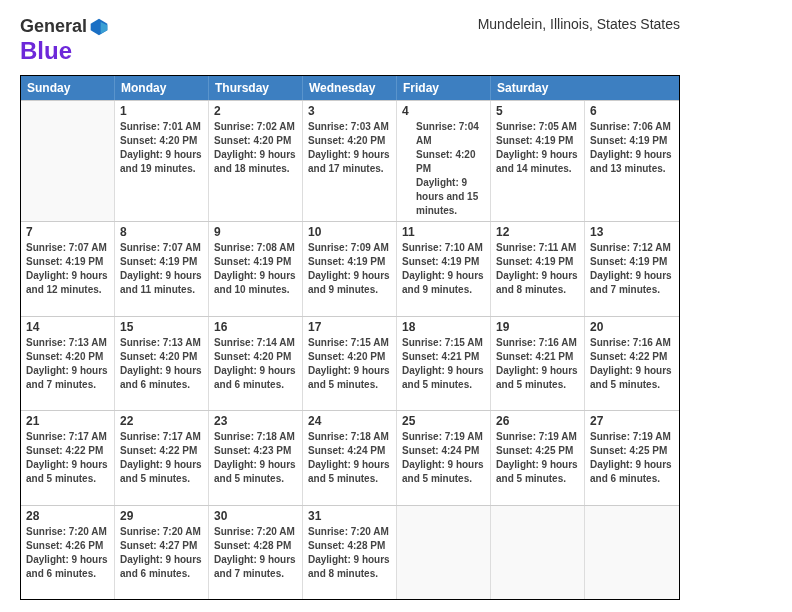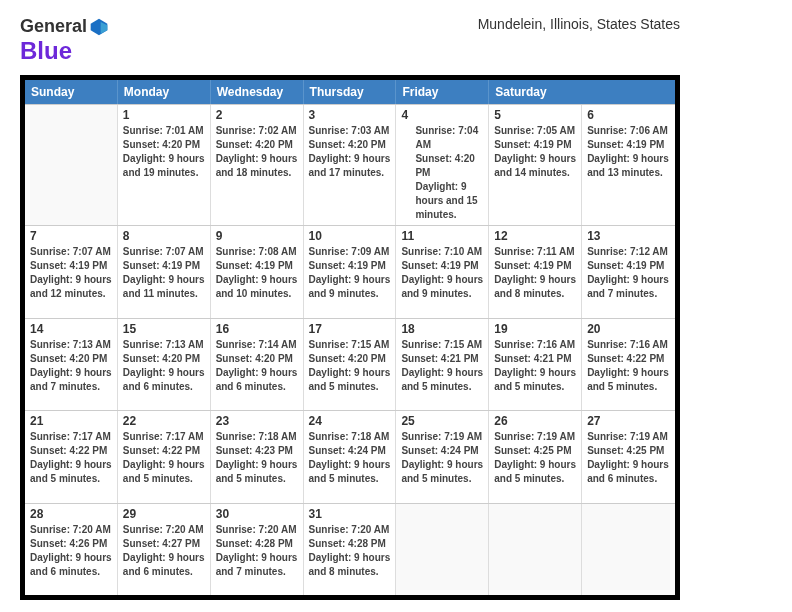--- a/index.html
+++ b/index.html
@@ -57,21 +57,21 @@
       line-height: 1.1;
     }
     .location {
       font-size: 14px;
       color: #333;
     }
     .calendar {
       flex: 1;
       display: flex;
       flex-direction: column;
-      border: 5px solid #000000;
+      border: 1px solid #000000;
     }
     .cal-header-row {
       display: grid;
       grid-template-columns: repeat(7, 1fr);
       background: #3d7fc1;
     }
     .cal-header-cell {
       color: #fff;
       font-size: 12px;
       font-weight: bold;
@@ -131,22 +131,22 @@
     </div>
     <div class="title-block">
       <div class="location">Mundelein, Illinois, States States</div>
     </div>
   </div>
 
   <div class="calendar">
     <div class="cal-header-row">
       <div class="cal-header-cell">Sunday</div>
       <div class="cal-header-cell">Monday</div>
+      <div class="cal-header-cell">Thursday</div>
       <div class="cal-header-cell">Wednesday</div>
-      <div class="cal-header-cell">Thursday</div>
       <div class="cal-header-cell">Friday</div>
       <div class="cal-header-cell">Saturday</div>
     </div>
     <div class="cal-body" id="cal-body">
     <div class="cal-week">
           <div class="cal-cell empty"></div>
           <div class="cal-cell">
             <div class="day-num">1</div>
             <div class="cell-info" style="white-space: pre-line;">Sunrise: 7:01 AM
 Sunset: 4:20 PM

